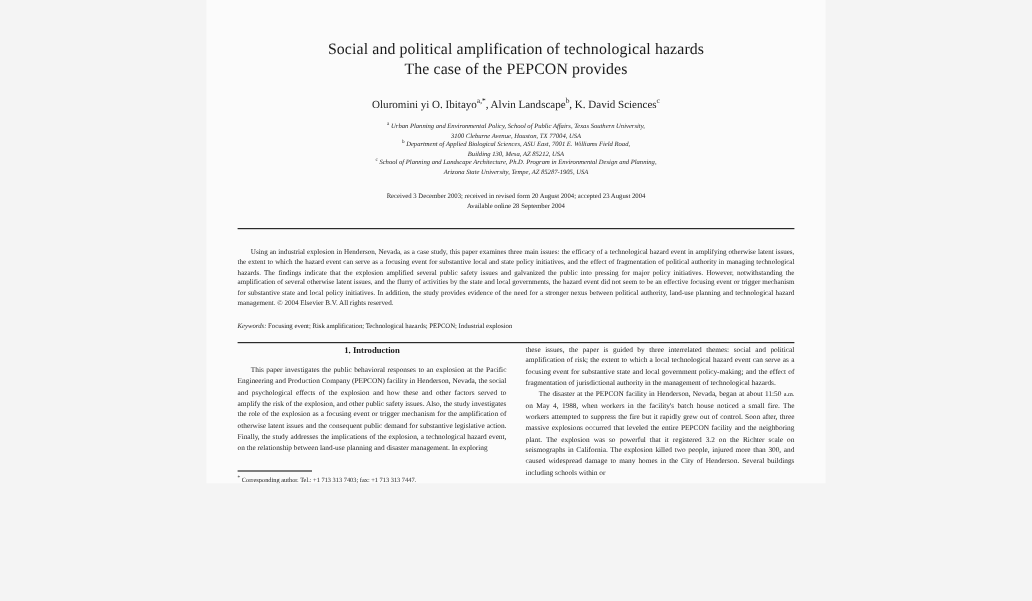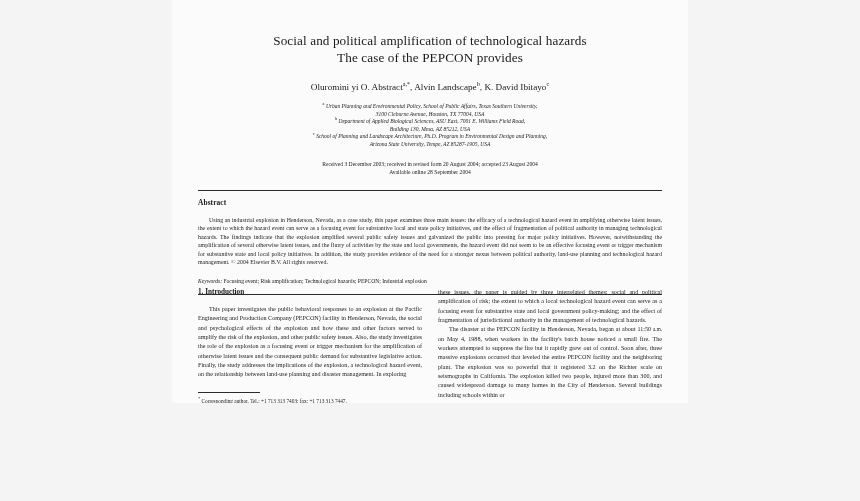--- a/index.html
+++ b/index.html
@@ -115,20 +115,21 @@
     gap: 16px;
   }
   .col {
     width: 224px;
     position: relative;
   }
   .section-heading {
     font-size: 7.2px;
     font-weight: bold;
     margin-bottom: 9px;
+    text-align: center;
   }
   .para {
     font-size: 6.1px;
     line-height: 9.35px;
     text-align: justify;
     text-indent: 11px;
     color: #1c1c1c;
   }
   .para.noindent { text-indent: 0; }
   .smallcaps { font-size: 5.2px; }
@@ -163,42 +164,41 @@
 <body>
 
 <div class="page">
   <div class="sheet">
 
     <div class="title-block">
       <div class="title-line">Social and political amplification of technological hazards</div>
       <div class="title-line">The case of the PEPCON provides</div>
 
       <div class="authors">
-        <span>Oluromini yi O. Abstract</span><sup>a,*</sup>, <span>Alvin Landscape</span><sup>b</sup>, <span>K. David Ibitayo</span><sup>c</sup>
+        <span>Oluromini yi O. Ibitayo</span><sup>a,*</sup>, <span>Alvin Landscape</span><sup>b</sup>, <span>K. David Sciences</span><sup>c</sup>
       </div>
 
       <div class="affiliations">
         <div class="aff-line"><sup>a</sup> <span>Urban Planning and Environmental Policy, School of Public Affairs, Texas Southern University,</span></div>
         <div class="aff-line">3100 Cleburne Avenue, Houston, TX 77004, USA</div>
         <div class="aff-line"><sup>b</sup> <span>Department of Applied Biological Sciences, ASU East, 7001 E. Williams Field Road,</span></div>
         <div class="aff-line">Building 130, Mesa, AZ 85212, USA</div>
         <div class="aff-line"><sup>c</sup> <span>School of Planning and Landscape Architecture, Ph.D. Program in Environmental Design and Planning,</span></div>
         <div class="aff-line">Arizona State University, Tempe, AZ 85287-1905, USA</div>
       </div>
 
       <div class="dates">
         <div>Received 3 December 2003; received in revised form 20 August 2004; accepted 23 August 2004</div>
         <div>Available online  28 September 2004</div>
       </div>
     </div>
 
     <div class="rule top"></div>
 
     <div class="abstract-wrap">
-      <div class="abstract-heading">Abstract</div>
       <div class="abstract-body">
         <span>Using an industrial explosion in Henderson, Nevada, as a case study, this paper examines three main issues: the efficacy of a technological hazard event in amplifying otherwise latent issues, the extent to which the hazard event can serve as a focusing event for substantive local and state policy initiatives, and the effect of fragmentation of political authority in managing technological hazards. The findings indicate that the explosion amplified several public safety issues and galvanized the public into pressing for major policy initiatives. However, notwithstanding the amplification of several otherwise latent issues, and the flurry of activities by the state and local governments, the hazard event did not seem to be an effective focusing event or trigger mechanism for substantive state and local policy initiatives. In addition, the study provides evidence of the need for a stronger nexus between political authority, land-use planning and technological hazard management.</span>
         <span class="copyright-line">© 2004 Elsevier B.V. All rights reserved.</span>
       </div>
       <div class="keywords">
         <i>Keywords:</i><span> Focusing event; Risk amplification; Technological hazards; PEPCON; Industrial explosion</span>
       </div>
     </div>
 
     <div class="rule bottom"></div>

